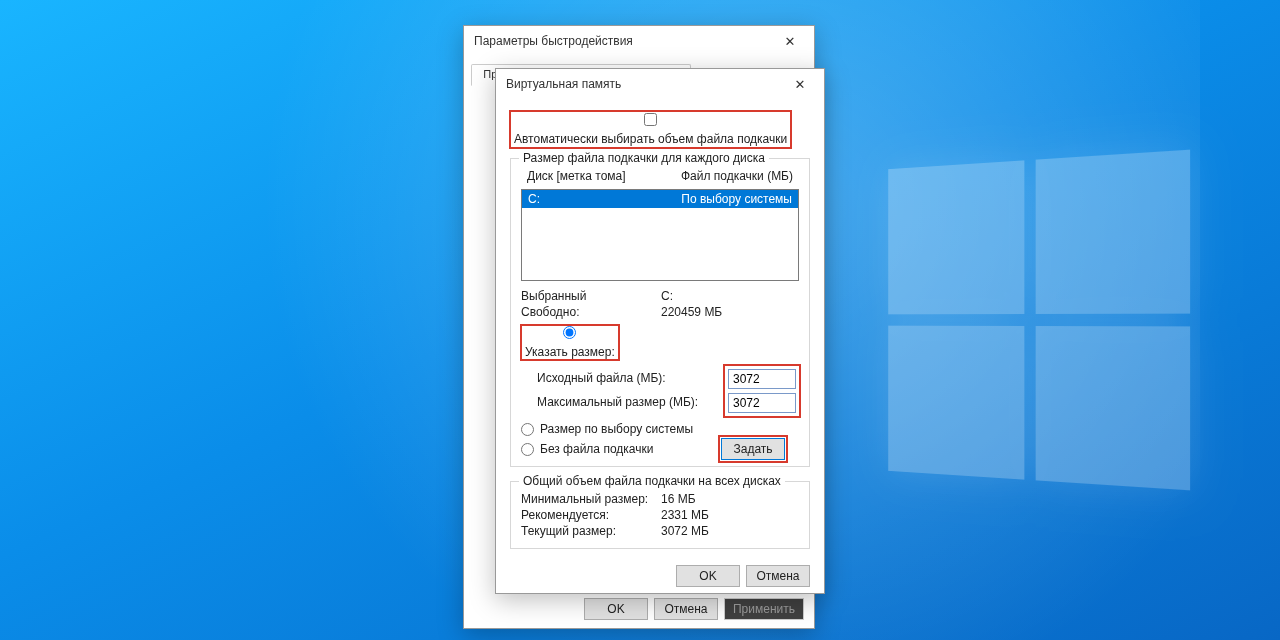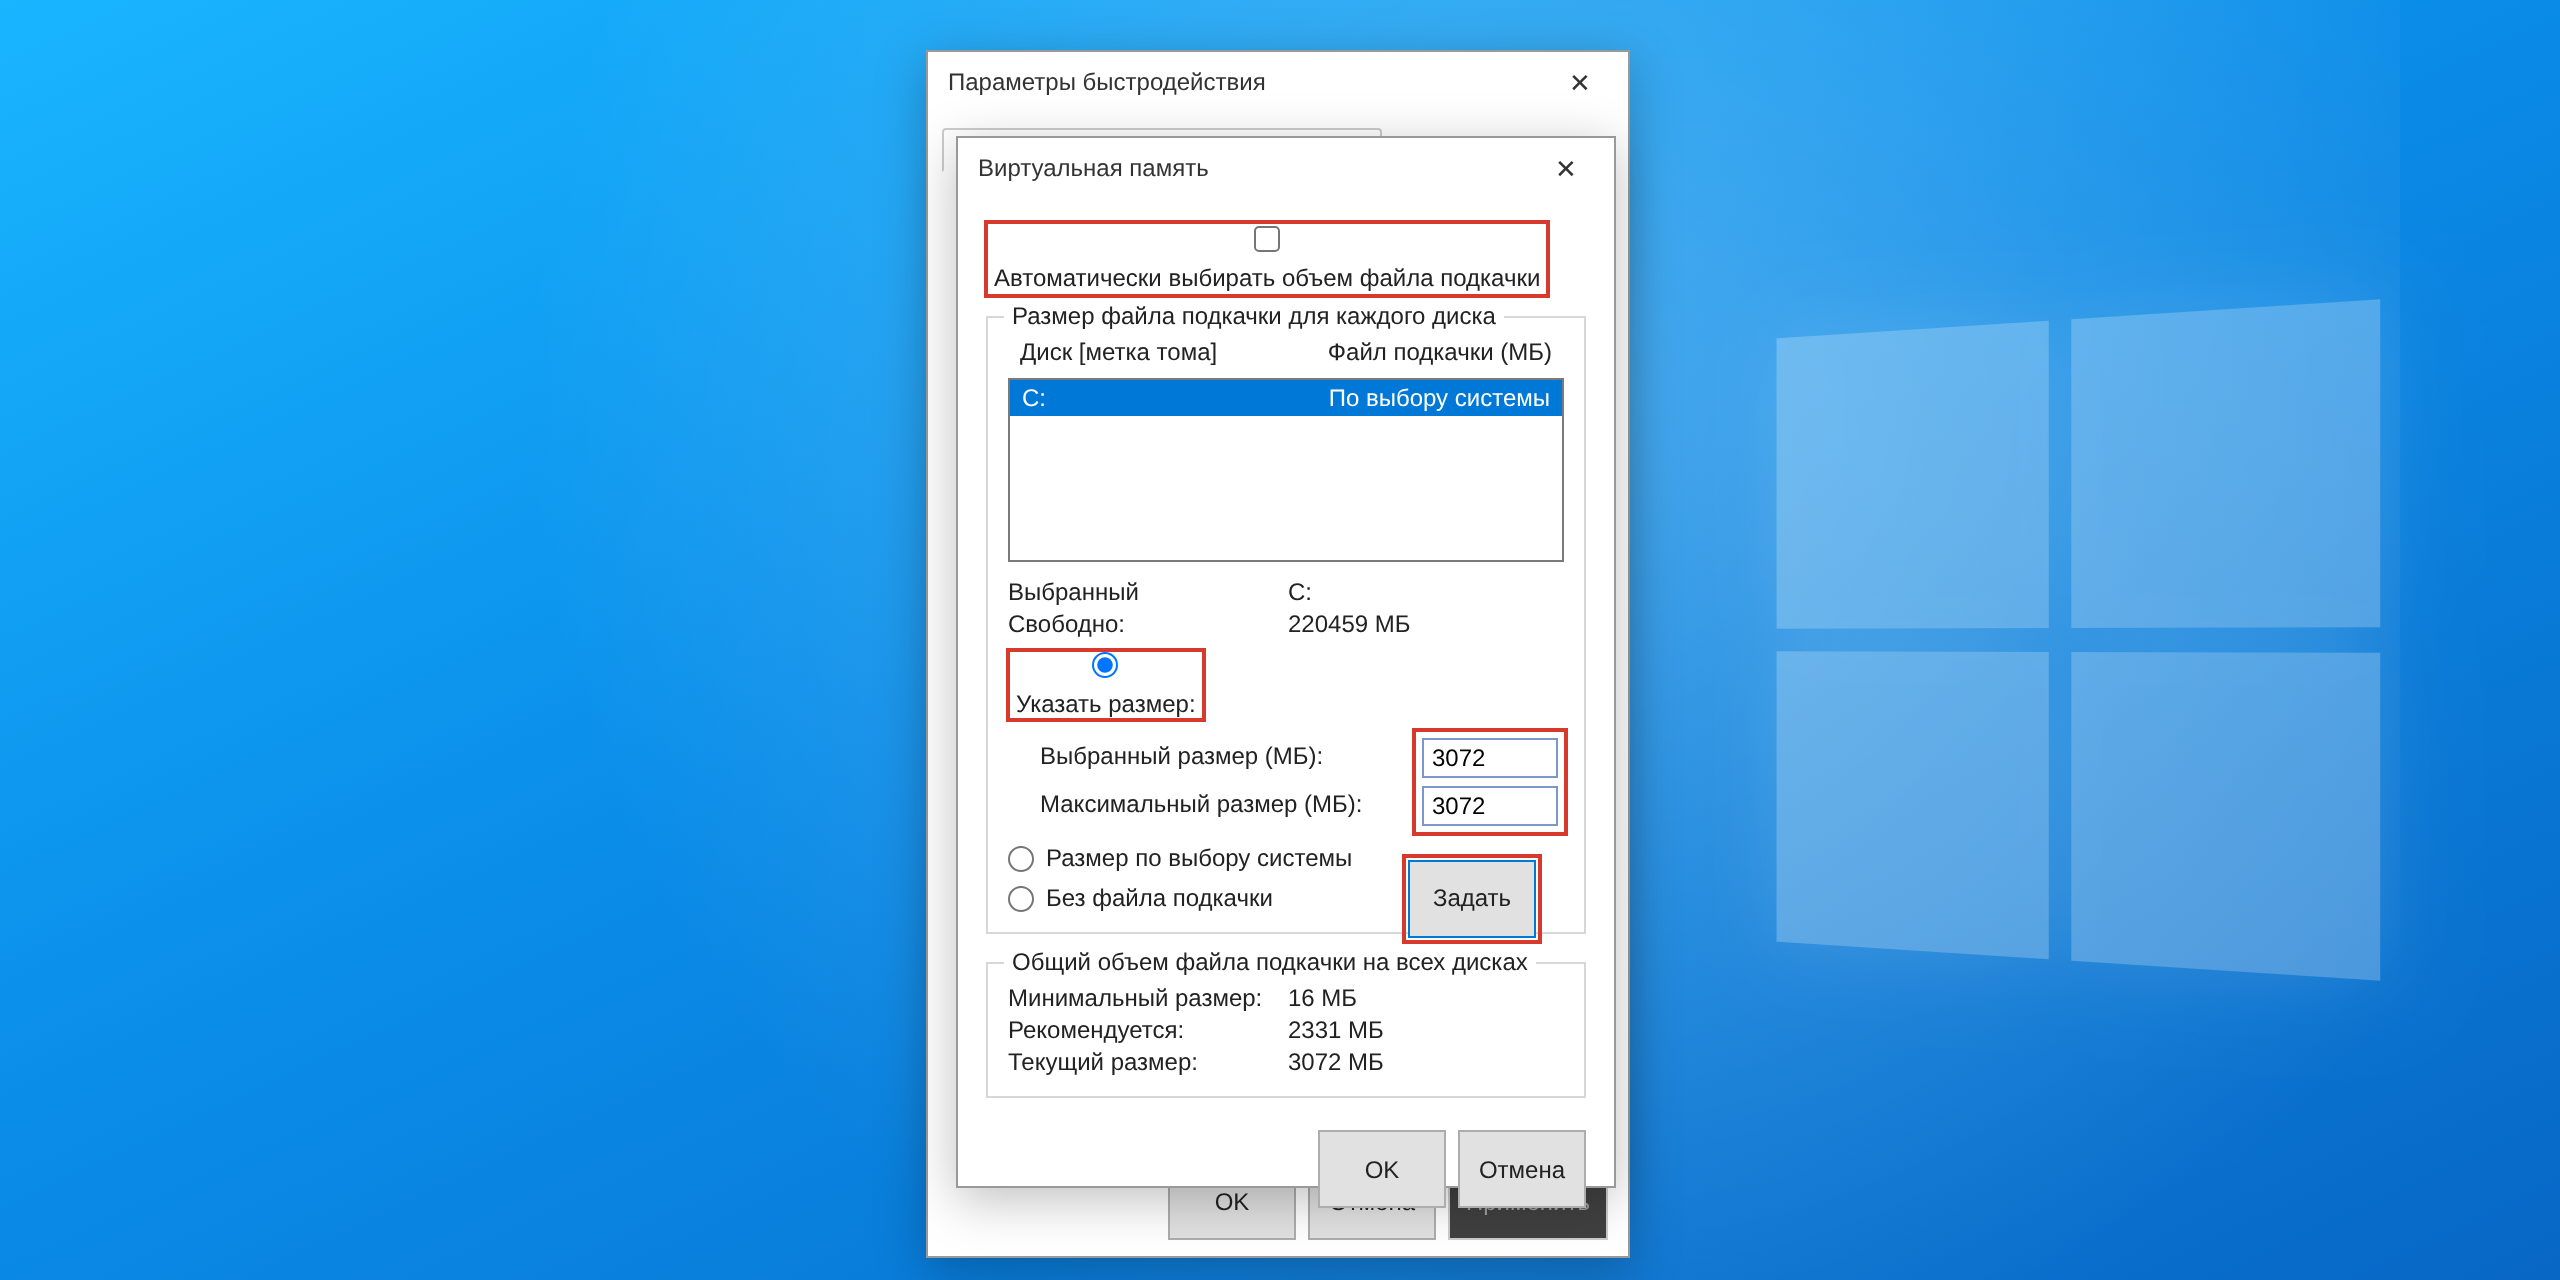--- a/index.html
+++ b/index.html
@@ -96,33 +96,33 @@
     z-index:2;
     border-bottom:1px solid #fff;
     margin-bottom:-1px;
   }
   .perf .footer {
     position:absolute;
     bottom:8px; right:10px;
     display:flex; gap:6px;
   }
   .btn {
-    min-width:64px; height:39px;
+    min-width:64px; height:22px;
     border:1px solid #adadad;
     background:#e1e1e1;
     font-size:12px;
     color:#222;
     display:flex; align-items:center; justify-content:center;
     padding:0 8px;
   }
   .btn.disabled { color:#9b9b9b; background:#404040; border-color:#ccc; }
 
   
   .vm {
-    left: 478px; top: 68px;
+    left: 495px; top: 68px;
     width: 330px; height: 526px;
     z-index: 2;
   }
   .vm .body { padding: 12px 14px 10px 14px; }
 
   .group { border:1px solid #d7d7d7; padding:8px 10px 10px 10px; margin-top:6px; position:relative; }
   .group .legend { position:absolute; top:-8px; left:8px; background:#fff; padding:0 4px; font-size:12px; color:#222; }
 
   .hl-red { outline:2px solid #d73a2d; outline-offset:-1px;flex-direction:column; }
 
@@ -259,21 +259,21 @@
           <span class="hl-red" style="display:inline-flex;align-items:center;gap:6px;padding:1px 4px">
             <input type="radio" name="pf" checked="" style="">
             <span>Указать размер:</span>
           </span>
         </div>
 
         <div class="sizes">
           <div style="display:flex;align-items:flex-start">
             <div style="flex:1">
               <div class="row">
-                <span class="lab">Выбранный размер (МБ):</span>
+                <span class="lab">Исходный файла (МБ):</span>
               </div>
               <div class="row">
                 <span class="lab">Максимальный размер (МБ):</span>
               </div>
             </div>
             <div class="size-hl hl-red">
               <input type="text" style="display: block; margin-bottom: 4px;" value="3072">
               <input type="text" style="display: block;" value="3072">
             </div>
           </div>

